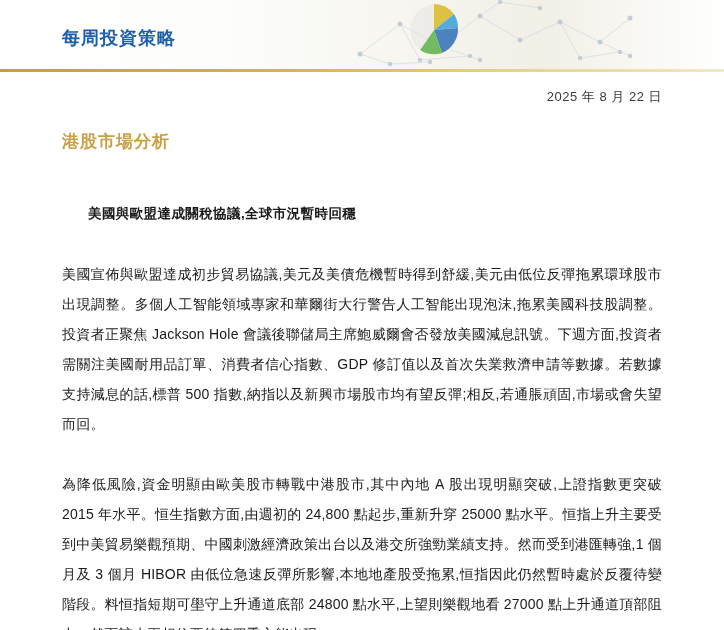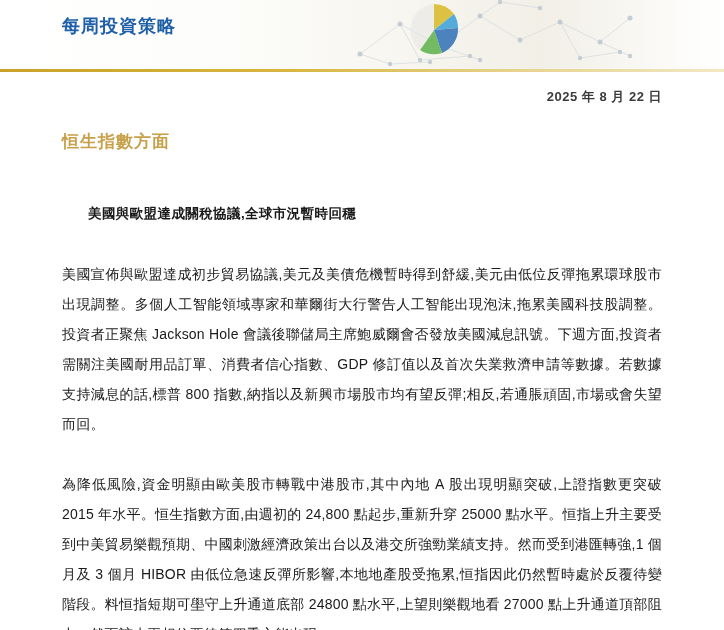--- a/index.html
+++ b/index.html
@@ -31,21 +31,21 @@
     position: absolute;
     top: -6px;
     left: 330px;
     width: 330px;
     height: 78px;
     opacity: 0.85;
   }
   .banner-title {
     position: absolute;
     left: 62px;
-    top: 14px;
+    top: 26px;
     font-size: 18px;
     font-weight: bold;
     color: #1f5fa8;
     letter-spacing: 1px;
   }
   .banner-rule {
     position: absolute;
     left: 0;
     right: 0;
     bottom: 0;
@@ -57,21 +57,20 @@
   .content {
     position: relative;
     padding: 0 62px;
   }
   .doc-date {
     text-align: right;
     margin-top: 16px;
     font-size: 13px;
     color: #3b3b3b;
     letter-spacing: 0.5px;
-    font-weight: bold;
   }
   .section-title {
     margin-top: 24px;
     font-size: 17px;
     font-weight: bold;
     color: #c8a04a;
     letter-spacing: 1px;
   }
   .headline {
     margin-top: 52px;
@@ -138,19 +137,19 @@
         <path d="M0 0 L8 23 A26 26 0 0 1 -14 20 Z" fill="#5cb24a"></path>
         <path d="M0 0 L-14 20 A26 26 0 0 1 0 -26 Z" fill="#e2e2e2" opacity="0.55"></path>
       </g>
     </svg>
     <div class="banner-title">每周投資策略</div>
     <div class="banner-rule"></div>
   </div>
 
   <div class="content">
     <div class="doc-date">2025 年 8 月 22 日</div>
-    <div class="section-title">恒生指數方面</div>
+    <div class="section-title">港股市場分析</div>
     <div class="headline">美國與歐盟達成關稅協議,全球市況暫時回穩</div>
-    <p class="para">美國宣佈與歐盟達成初步貿易協議,美元及美債危機暫時得到舒緩,美元由低位反彈拖累環球股市出現調整。多個人工智能領域專家和華爾街大行警告人工智能出現泡沫,拖累美國科技股調整。投資者正聚焦 Jackson Hole 會議後聯儲局主席鮑威爾會否發放美國減息訊號。下週方面,投資者需關注美國耐用品訂單、消費者信心指數、GDP 修訂值以及首次失業救濟申請等數據。若數據支持減息的話,標普 800 指數,納指以及新興市場股市均有望反彈;相反,若通脹頑固,市場或會失望而回。</p>
+    <p class="para">美國宣佈與歐盟達成初步貿易協議,美元及美債危機暫時得到舒緩,美元由低位反彈拖累環球股市出現調整。多個人工智能領域專家和華爾街大行警告人工智能出現泡沫,拖累美國科技股調整。投資者正聚焦 Jackson Hole 會議後聯儲局主席鮑威爾會否發放美國減息訊號。下週方面,投資者需關注美國耐用品訂單、消費者信心指數、GDP 修訂值以及首次失業救濟申請等數據。若數據支持減息的話,標普 500 指數,納指以及新興市場股市均有望反彈;相反,若通脹頑固,市場或會失望而回。</p>
     <p class="para">為降低風險,資金明顯由歐美股市轉戰中港股市,其中內地 A 股出現明顯突破,上證指數更突破 2015 年水平。恒生指數方面,由週初的 24,800 點起步,重新升穿 25000 點水平。恒指上升主要受到中美貿易樂觀預期、中國刺激經濟政策出台以及港交所強勁業績支持。然而受到港匯轉強,1 個月及 3 個月 HIBOR 由低位急速反彈所影響,本地地產股受拖累,恒指因此仍然暫時處於反覆待變階段。料恒指短期可壆守上升通道底部 24800 點水平,上望則樂觀地看 27000 點上升通道頂部阻力。然而該水平相信要待第四季方能出現。</p>
   </div>
 
 </div>
 
 </body></html>

